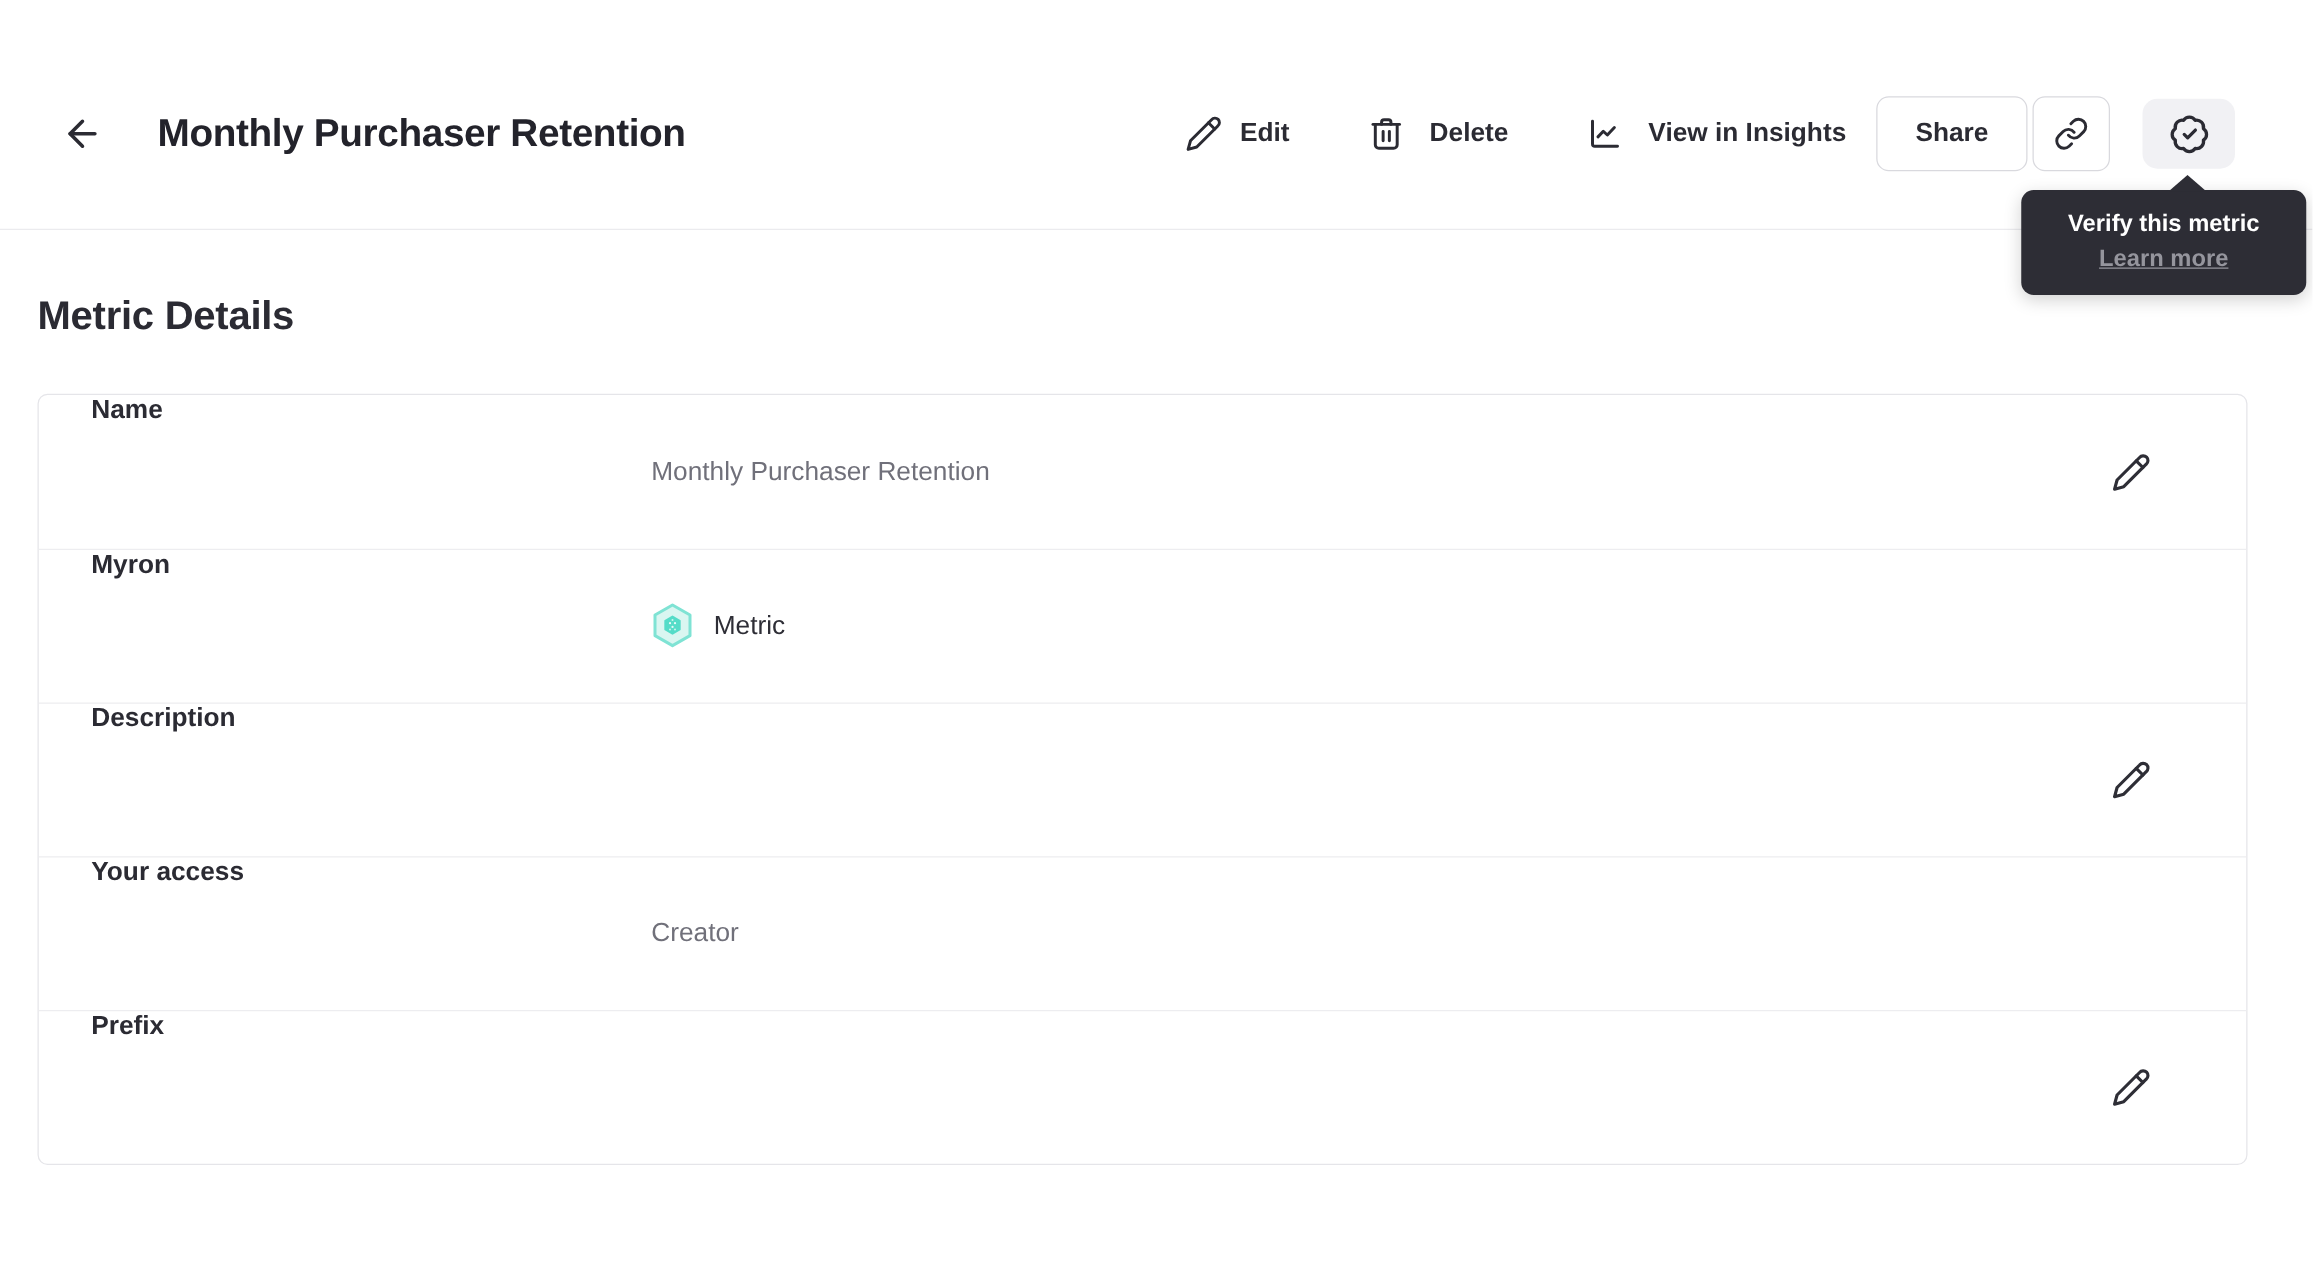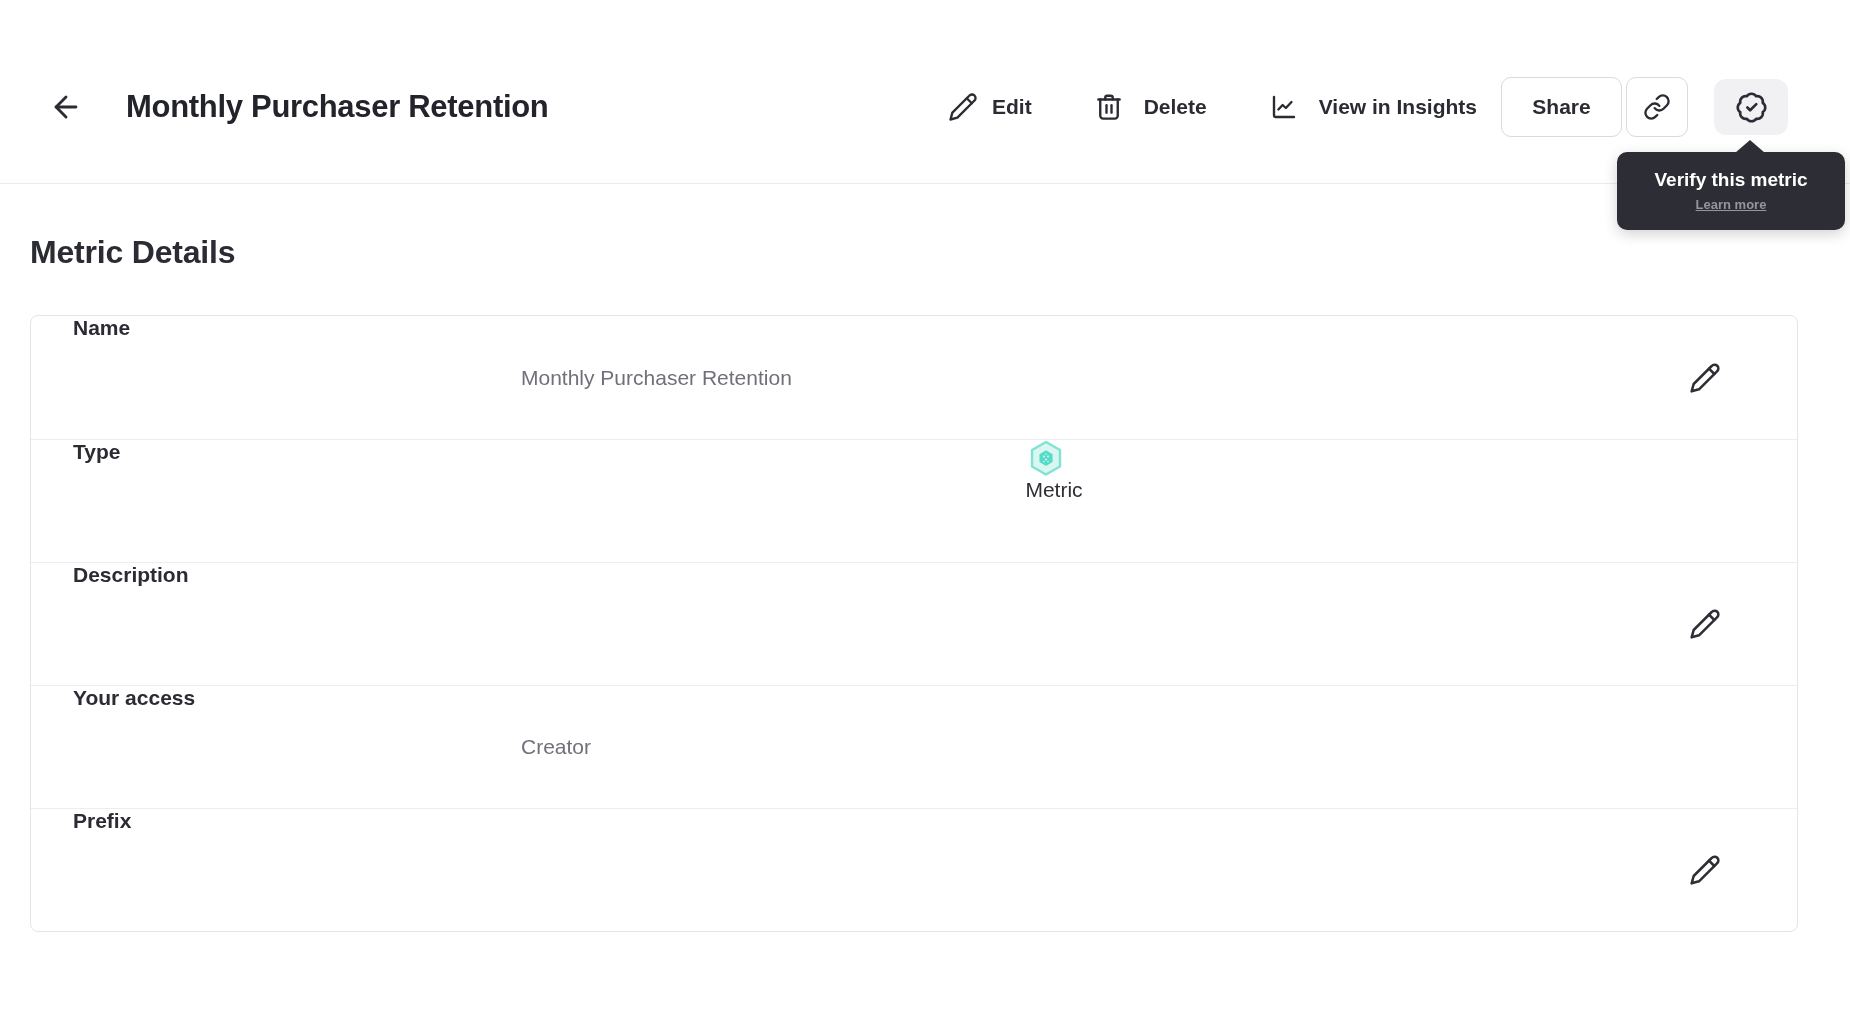--- a/index.html
+++ b/index.html
@@ -106,21 +106,21 @@
     color: #ffffff;
     font-size: 19px;
     font-weight: 700;
     line-height: 24px;
     white-space: nowrap;
   }
   .tooltip-link {
     display: inline-block;
     margin-top: 5px;
     color: #95959d;
-    font-size: 13px;
+    font-size: 19px;
     font-weight: 600;
     text-decoration: underline;
     cursor: pointer;
   }
 
   
   .section-heading {
     margin: 50px 0 0 30px;
     font-size: 32px;
     font-weight: 700;
@@ -150,21 +150,21 @@
     color: #2b2b33;
   }
   .row-value {
     flex: 1;
     display: flex;
     align-items: center;
     font-size: 21px;
     color: #70707a;
     min-width: 0;
   }
-  .row-value.dark { color: #2e2e36; flex-direction: column; }
+  .row-value.dark { color: #2e2e36; }
   .row-right {
     flex: none;
     width: 210px;
     display: flex;
     align-items: center;
     justify-content: flex-end;
     padding-right: 72px;
   }
   .edit-icon-btn {
     background: none; border: none;
@@ -285,21 +285,21 @@
           <svg class="icon" width="32" height="32" viewBox="0 0 24 24" fill="none" stroke="#2e2e36" stroke-width="1.9" stroke-linecap="round" stroke-linejoin="round">
               <path d="M17 3a2.85 2.83 0 1 1 4 4L7.5 20.5 2 22l1.5-5.5Z"></path>
               <path d="m15 5 4 4"></path>
             </svg>
         </span>
       </button>
     </div>
   </div>
 
   <div class="detail-row">
-    <div class="row-label">Type</div>
+    <div class="row-label">Myron</div>
     <div class="row-value dark">
       <span class="type-icon">
         <svg class="icon" width="34" height="38" viewBox="0 0 34 38">
           <polygon points="17,2 31,10 31,26.5 17,34.5 3,26.5 3,10" fill="#daf6f1" stroke="#7fe3d4" stroke-width="2.4" stroke-linejoin="round"></polygon>
           <polygon points="17,11.2 22.8,14.6 22.8,21.6 17,25 11.2,21.6 11.2,14.6" fill="#55dcc8" stroke="#55dcc8" stroke-width="1.5" stroke-linejoin="round"></polygon>
           <circle cx="15" cy="16.5" r="0.9" fill="#ffffff" opacity="0.85"></circle>
           <circle cx="19" cy="16.5" r="0.9" fill="#ffffff" opacity="0.85"></circle>
           <circle cx="17" cy="19.5" r="0.9" fill="#ffffff" opacity="0.85"></circle>
           <circle cx="15" cy="21.6" r="0.8" fill="#ffffff" opacity="0.7"></circle>
           <circle cx="19" cy="21.6" r="0.8" fill="#ffffff" opacity="0.7"></circle>

